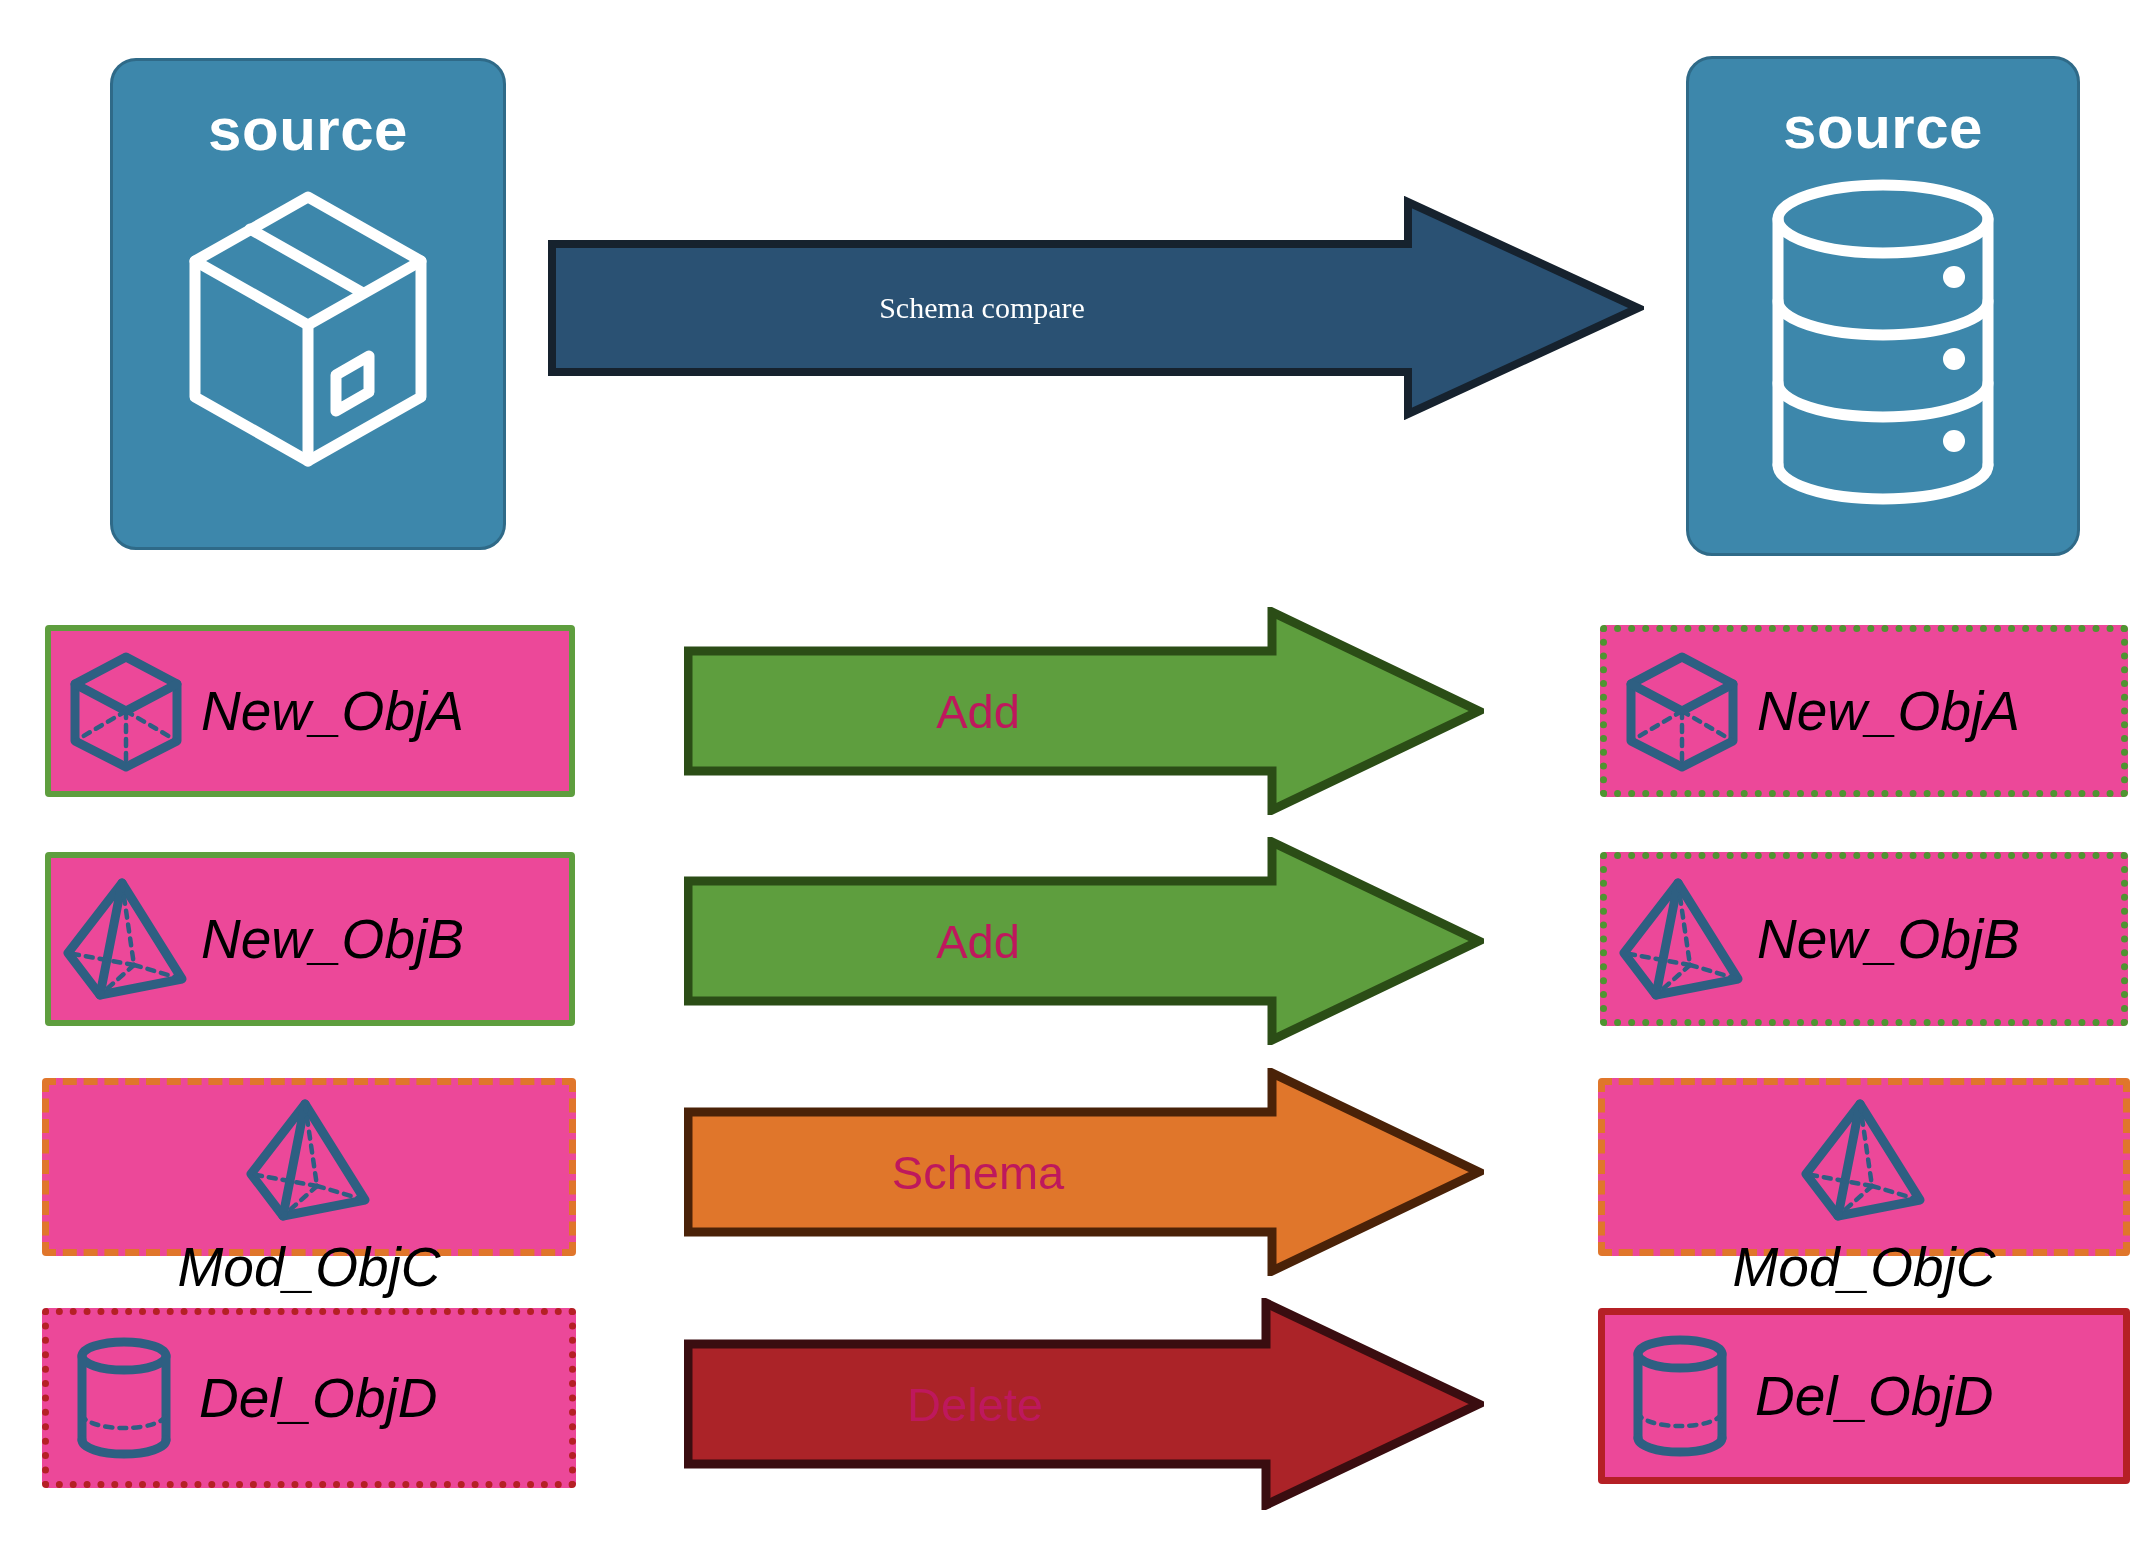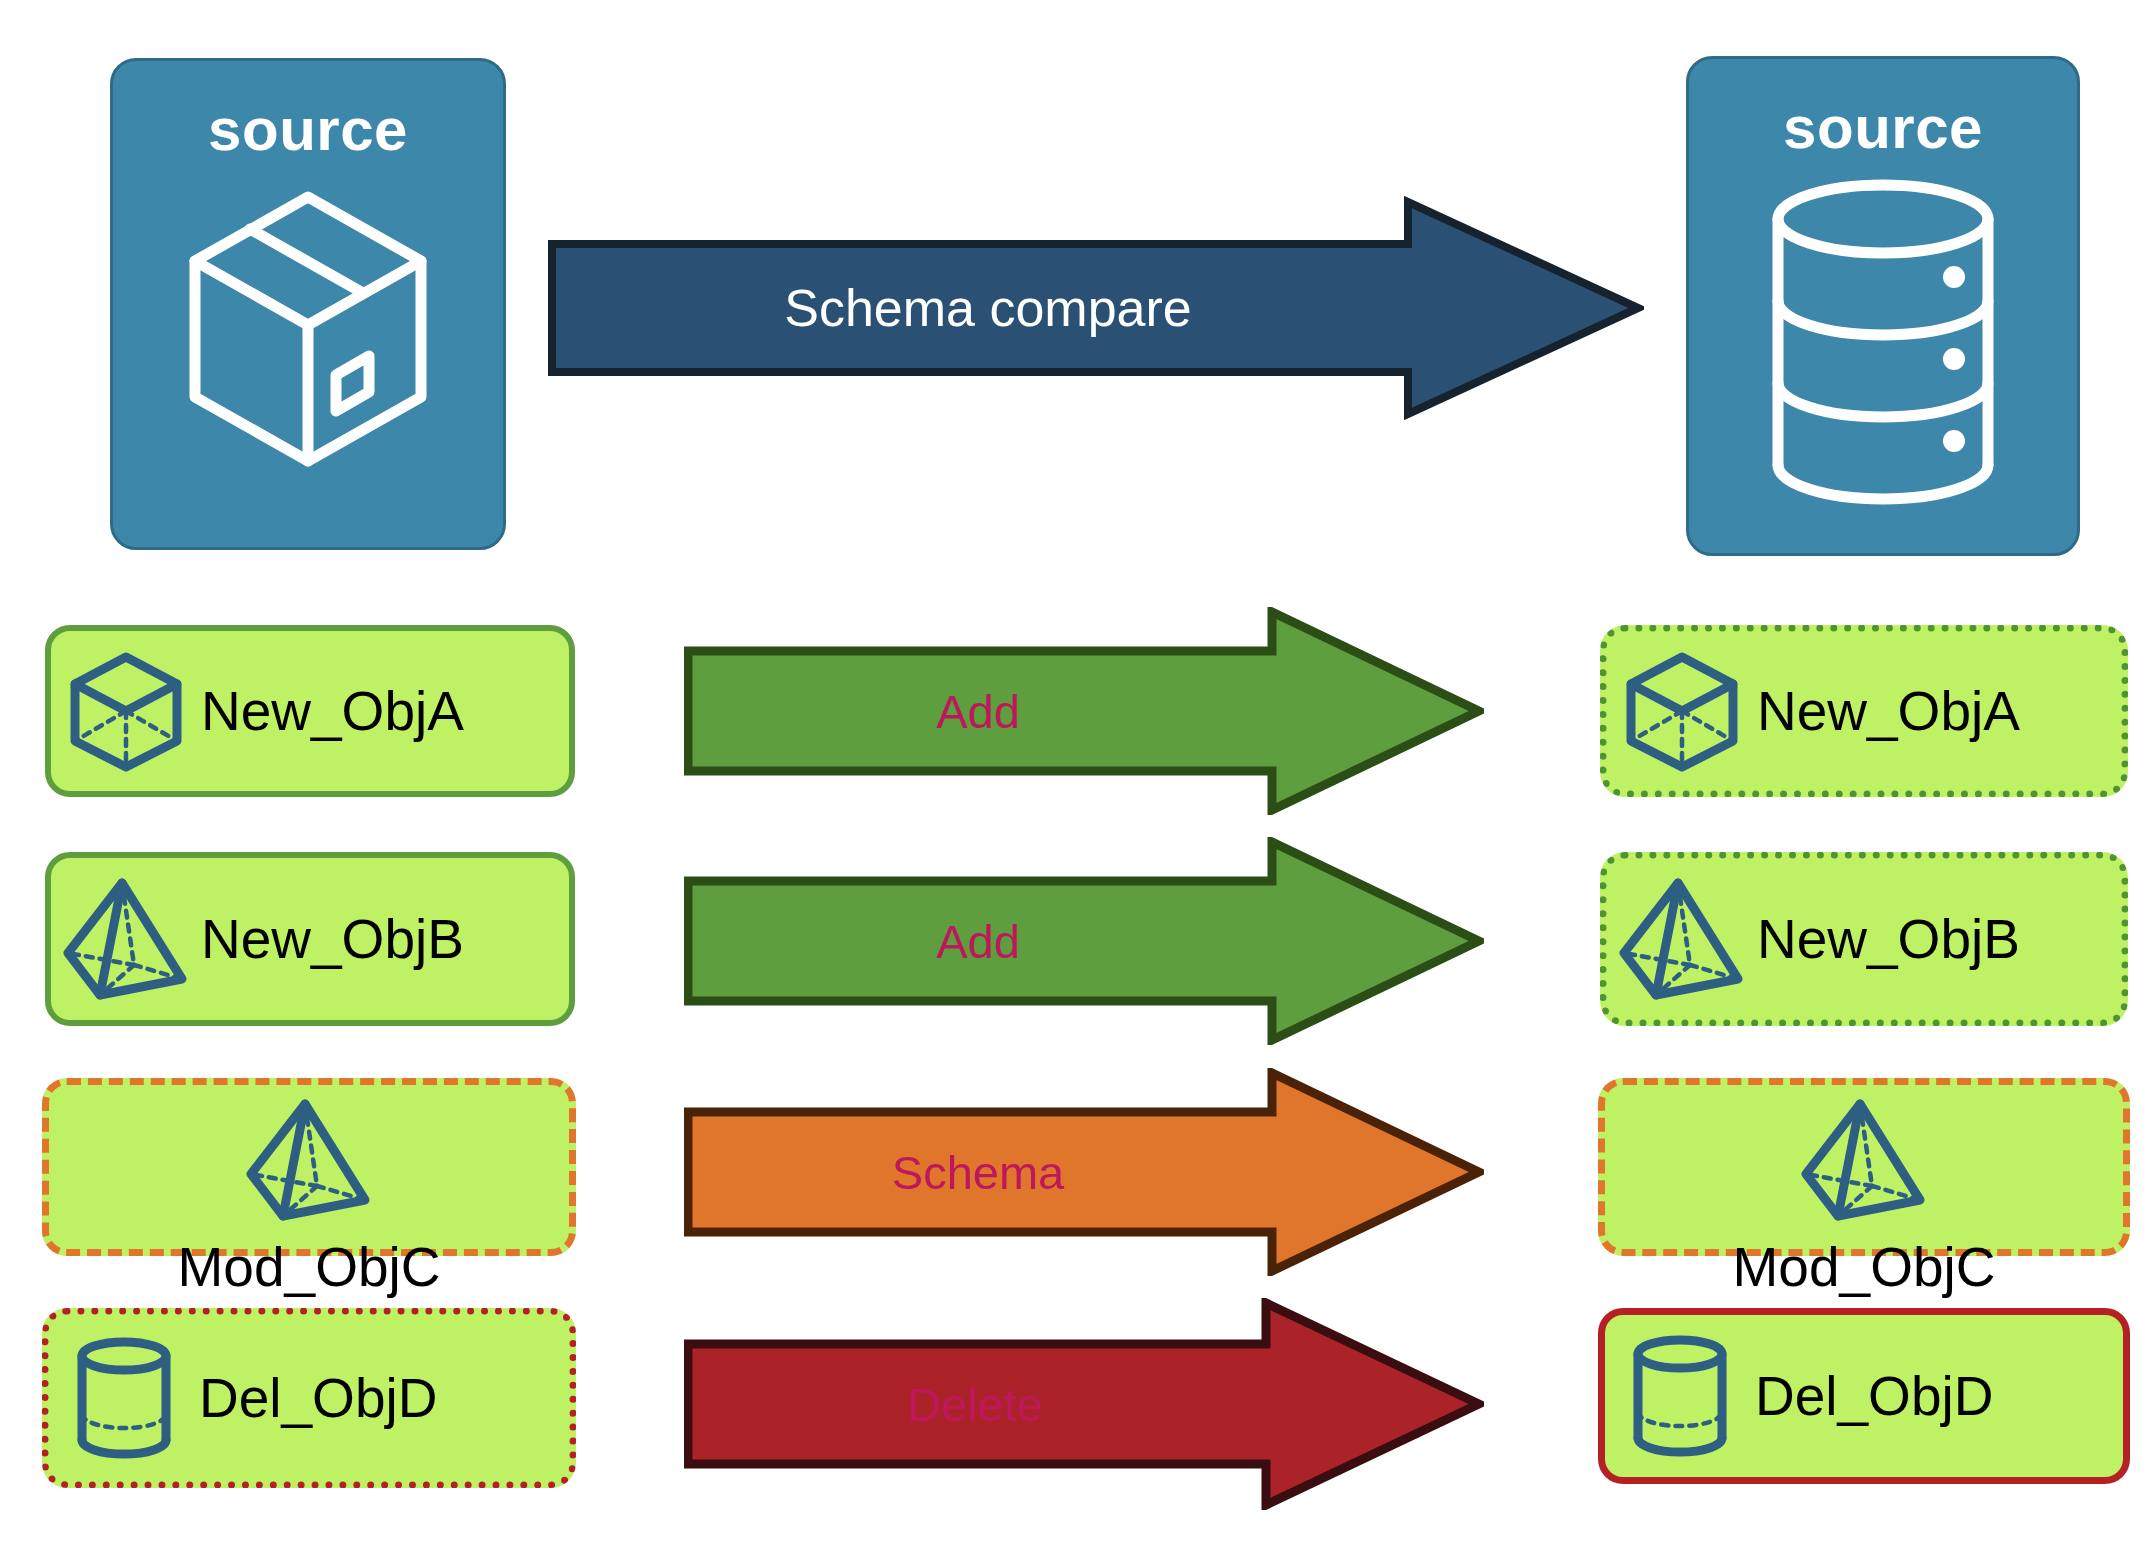--- a/index.html
+++ b/index.html
@@ -13,27 +13,27 @@
   .endpoint .ep-title{position:absolute;left:0;right:0;top:34px;text-align:center;
             color:#ffffff;font-size:60px;font-weight:bold;letter-spacing:.5px;}
   .endpoint .ep-icon{position:absolute;left:0;right:0;top:118px;display:flex;
             justify-content:center;align-items:flex-start;}
 
   #src-panel{left:110px;top:58px;width:396px;height:492px;}
   #tgt-panel{left:1686px;top:56px;width:394px;height:500px;}
 
   
   #schema-arrow{position:absolute;left:548px;top:196px;width:1096px;height:224px;}
-  #schema-arrow .lbl{position:absolute;left:10px;top:0;width:860px;height:224px;
+  #schema-arrow .lbl{position:absolute;left:4px;top:0;width:860px;height:224px;
             display:flex;align-items:center;justify-content:center;
-            color:#ffffff;font-size:52px;pointer-events:none;}
-
-  
-  .obj-box{position:absolute;box-sizing:border-box;background:#bef264;
-           border-radius:25px;display:flex;align-items:center;}
+            color:#ffffff;font-size:30px;pointer-events:none;font-family:Liberation Serif, serif;}
+
+  
+  .obj-box{position:absolute;box-sizing:border-box;background:#ec4899;
+           border-radius:4px;display:flex;align-items:center;font-style:italic;}
   .obj-box .glyph{width:150px;flex:0 0 150px;display:flex;align-items:center;
            justify-content:center;}
   .obj-box .obj-label{font-size:55px;color:#000000;white-space:nowrap;}
 
   .b-solid-green {border:6px solid #5e9e3e;}
   .b-dotted-green{border:7px dotted #4f9431;}
   .b-dashed-orange{border:7px dashed #e0762b;flex-direction:column;}
   .b-dotted-red {border:7px dotted #b52025;}
   .b-solid-red  {border:7px solid #b52025;}
 

